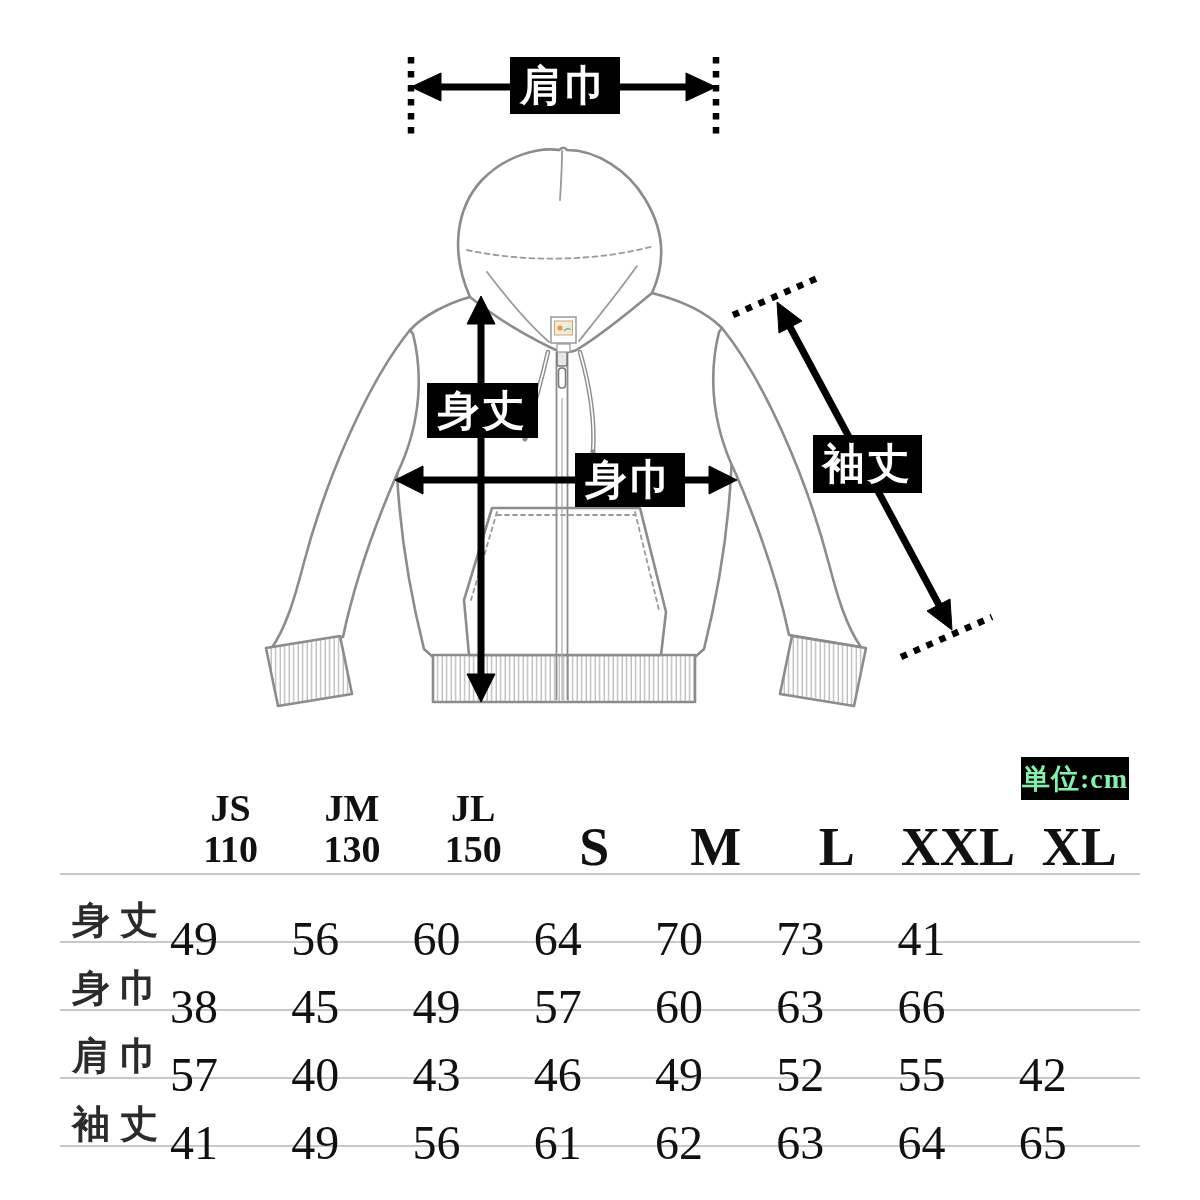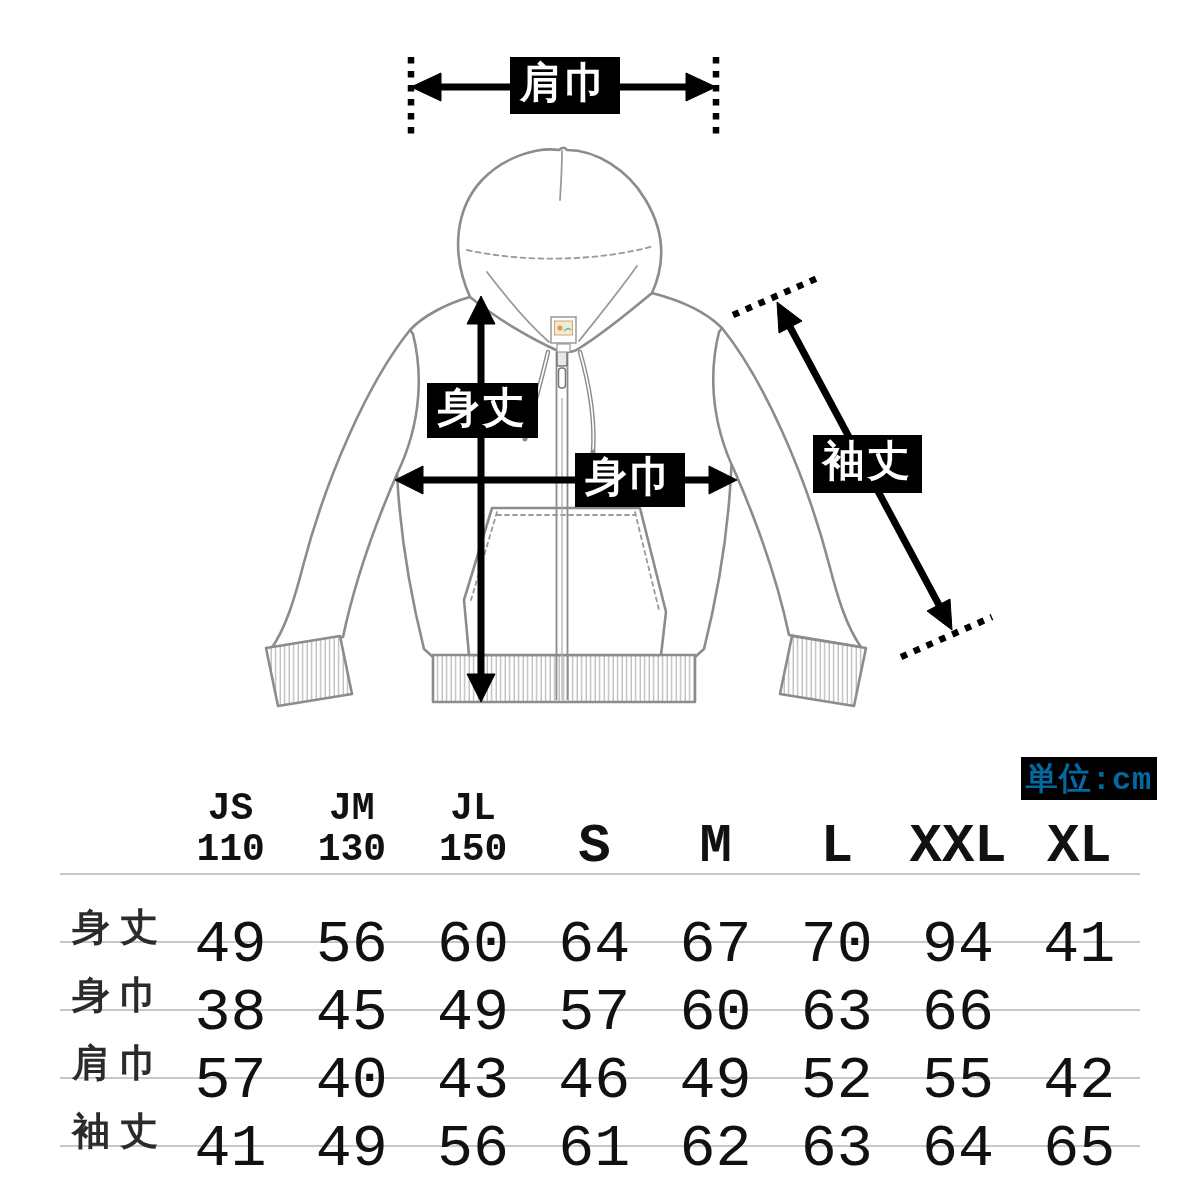--- a/index.html
+++ b/index.html
@@ -1,37 +1,37 @@
 <!DOCTYPE html>
 <html><head>
 <meta charset="utf-8">
 <style>
   html,body{margin:0;padding:0;background:#ffffff;}
   .stage{position:relative;width:1200px;height:1200px;background:#ffffff;overflow:hidden;
-         font-family:Liberation Mono, monospace;}
+         font-family:Liberation Serif, serif;}
   .diagram-svg{position:absolute;left:0;top:0;}
   
   .mlabel{position:absolute;background:#000;color:#fff;display:flex;align-items:center;
           justify-content:center;font-weight:bold;font-size:42px;letter-spacing:3px;line-height:1;}
-  .unit-badge{position:absolute;left:1021px;top:757px;width:136px;height:43px;background:#000;
-          color:#0369a1;display:flex;align-items:center;justify-content:center;font-weight:bold;
-          font-size:32px;letter-spacing:1px;}
+  .unit-badge{position:absolute;left:1021px;top:757px;width:108px;height:43px;background:#000;
+          color:#86efac;display:flex;align-items:center;justify-content:center;font-weight:bold;
+          font-size:28px;letter-spacing:1px;}
   
   .size-table{position:absolute;left:60px;top:780px;width:1080px;color:#111;}
   .trow{display:grid;grid-template-columns:110px repeat(8,1fr);}
   .thead{height:93px;}
   .tbody-row{height:66px;border-top:2px solid #c8c8c8;align-items:center;}
   .tbody-row.last{border-bottom:2px solid #c8c8c8;}
   .hcell{display:flex;flex-direction:column;justify-content:flex-end;align-items:center;
          padding-bottom:3px;font-weight:bold;}
   .hcell .h-top,.hcell .h-bottom{font-size:38px;line-height:41px;}
   .hcell.single .h-label{font-size:54px;line-height:46px;}
   .rlabel{font-size:38px;font-weight:bold;letter-spacing:10px;padding-left:12px;color:#2b2b2b;
           white-space:nowrap;}
-  .vcell{text-align:center;font-size:60px;font-weight:400;color:#111;margin-top:36px;}
+  .vcell{text-align:left;font-size:48px;font-weight:400;color:#111;margin-top:36px;}
 </style>
 </head>
 <body>
 
 <div class="stage">
 
   <svg class="diagram-svg" width="1200" height="760" viewBox="0 0 1200 760">
     <defs>
       <pattern id="rib" width="4.5" height="10" patternUnits="userSpaceOnUse">
         <rect width="4.5" height="10" fill="#ffffff"></rect>
@@ -193,23 +193,22 @@
         <span class="h-label">XL</span>
       </div>
     </div>
 
     <div class="trow tbody-row">
       <div class="rlabel">身丈</div>
       <div class="vcell">49</div>
       <div class="vcell">56</div>
       <div class="vcell">60</div>
       <div class="vcell">64</div>
-      <div class="vcell">67</div>
       <div class="vcell">70</div>
-      <div class="vcell">94</div>
+      <div class="vcell">73</div>
       <div class="vcell">41</div>
     </div>
 
     <div class="trow tbody-row">
       <div class="rlabel">身巾</div>
       <div class="vcell">38</div>
       <div class="vcell">45</div>
       <div class="vcell">49</div>
       <div class="vcell">57</div>
       <div class="vcell">60</div>

